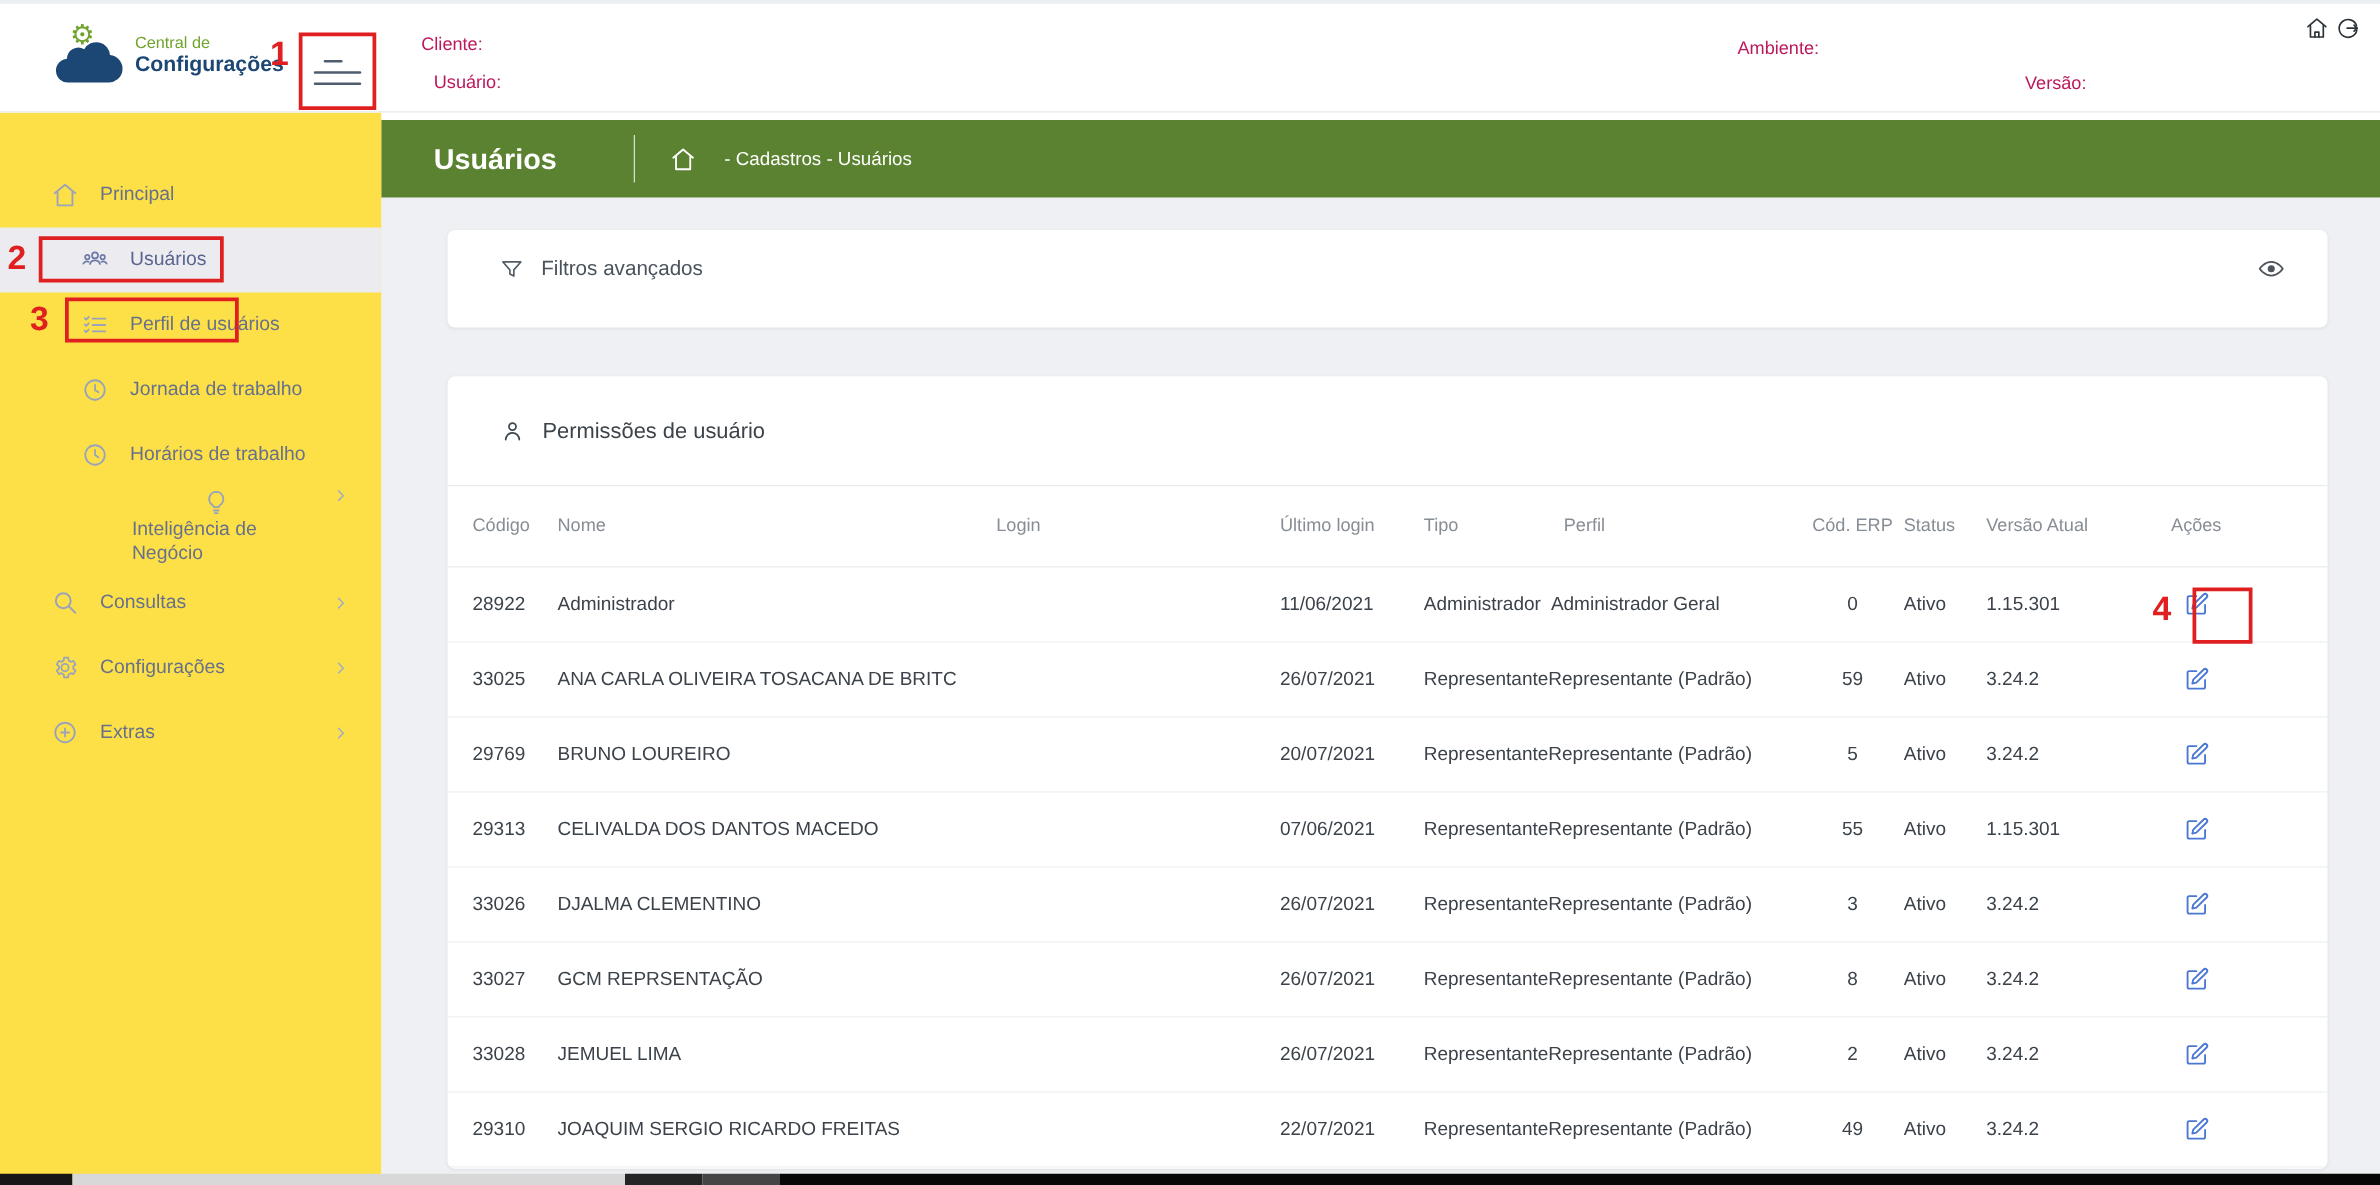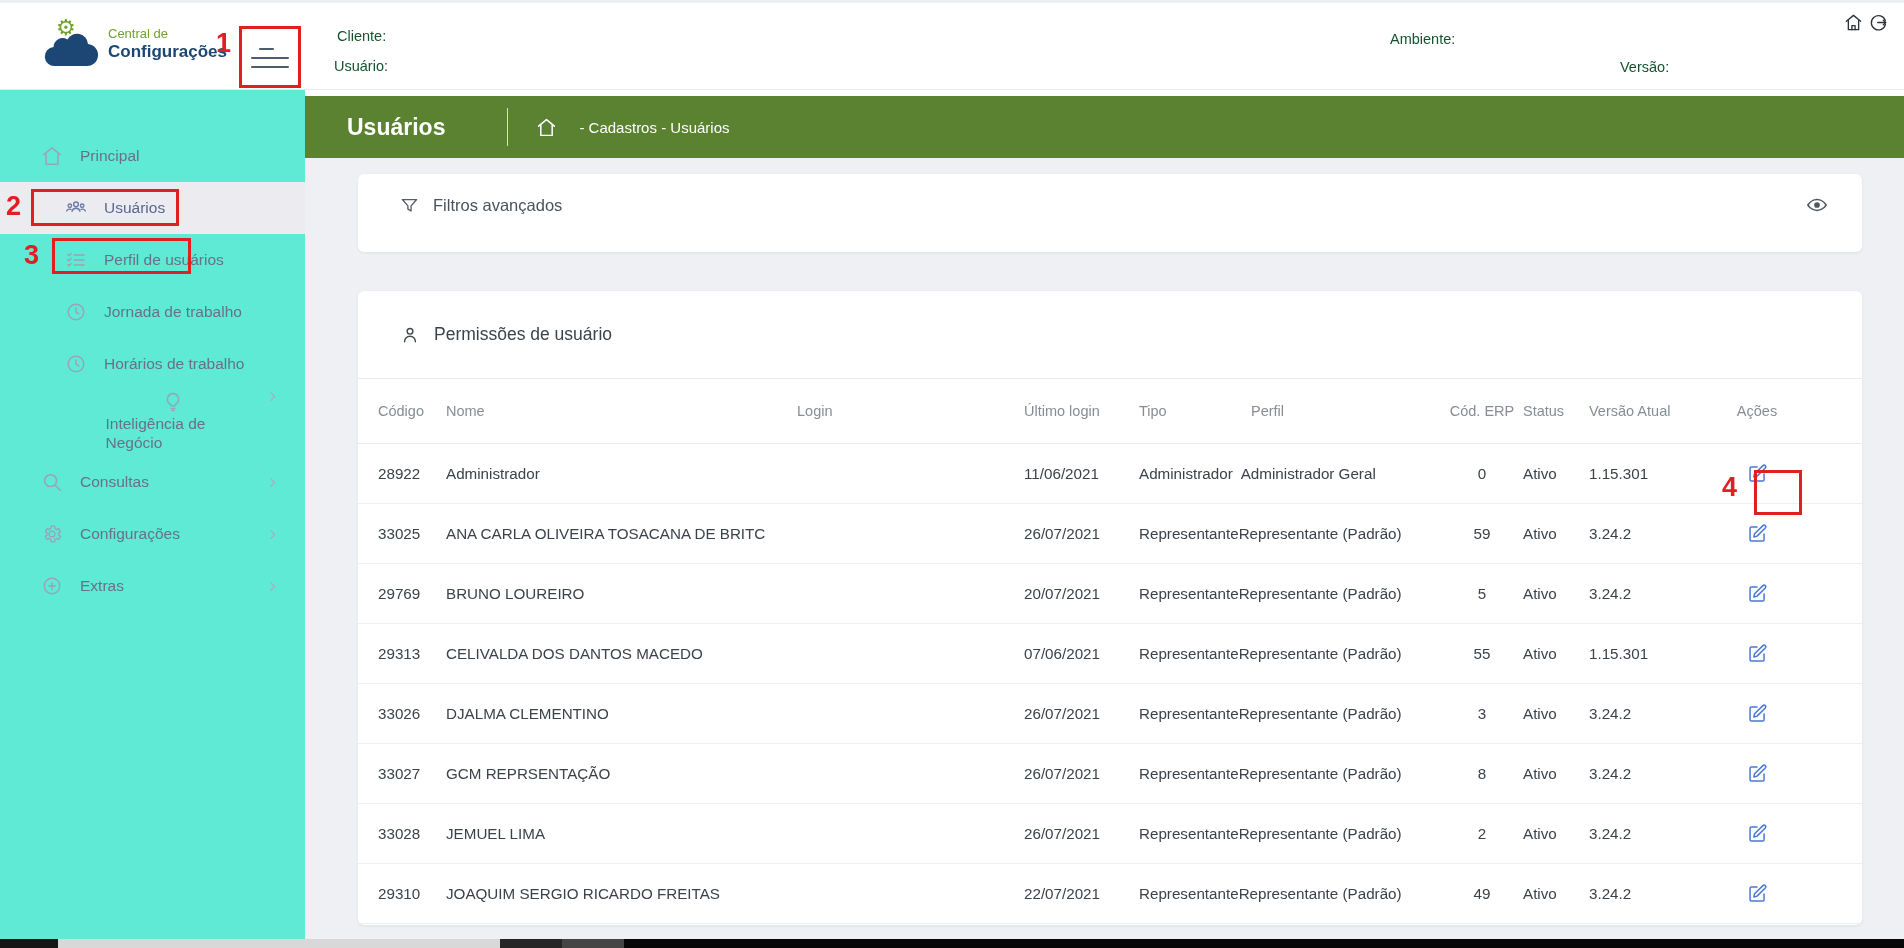--- a/index.html
+++ b/index.html
@@ -14,31 +14,31 @@
   .cloud { position:absolute; left:0; top:4px; width:62px; height:46px; }
   .gear-glyph { position:absolute; left:16px; top:-6px; font-size:22px; color:var(--logo-green,#6fa32b); }
   .logo-text { position:absolute; left:68px; top:6px; line-height:1.15; }
   .logo-line1 { font-size:13px; color:var(--logo-green,#6fa32b); }
   .logo-line2 { font-size:17px; font-weight:bold; color:var(--logo-navy,#1c4673); }
   .menu-toggle { position:absolute; left:251px; top:38px; width:40px; height:34px; background:none; border:none; cursor:pointer; }
   .menu-toggle span { display:block; height:2px; background:#4e5d6e; border-radius:1px; margin:7px 0; }
   .menu-toggle span:nth-child(1){ width:15px; margin-left:8px; }
   .menu-toggle span:nth-child(2){ width:38px; }
   .menu-toggle span:nth-child(3){ width:38px; }
-  .hfield { position:absolute; font-size:14.5px; color:#14532d;text-align:right; }
+  .hfield { position:absolute; font-size:14.5px; color:#be185d;text-align:right; }
   .hf-cliente { left:337px; top:25px; }
-  .hf-usuario { left:334px; top:55px; }
+  .hf-usuario { left:347px; top:55px; }
   .hf-ambiente { left:1390px; top:28px; }
   .hf-versao { left:1620px; top:56px; }
   .top-icons { position:absolute; right:16px; top:10px; display:flex; gap:6px; }
   .top-icons .tbtn { background:none; border:none; cursor:pointer; color:#2c3338; padding:0; }
   .top-icons svg { width:19px; height:19px; }
 
   
-  .sidebar { position:absolute; left:0; top:90px; width:305px; bottom:0; background:#5eead4; z-index:4;
+  .sidebar { position:absolute; left:0; top:90px; width:305px; bottom:0; background:#fde047; z-index:4;
              padding-top:40px; }
   .sitem { position:relative; display:flex; align-items:center; height:52px; cursor:pointer; }
   .sitem.two-line { height:66px;flex-direction:column; }
   .sitem.lvl1 { padding-left:40px; }
   .sitem.lvl2 { padding-left:64px; }
   .sitem.active { background:#ececf0; }
   .sicon { width:24px; height:24px; color:#9aa3bb; flex:0 0 24px; display:flex; align-items:center; justify-content:center; }
   .sicon svg { width:22px; height:22px; }
   .sitem.active .sicon { color:#6d7aa8; }
   .slabel { margin-left:16px; font-size:15.5px; color:#68718a; max-width:150px; line-height:1.25; }
@@ -52,21 +52,21 @@
   .banner-title { color:#fff; font-size:23px; font-weight:bold; margin-left:42px; }
   .banner-sep { width:1px; height:38px; background:rgba(255,255,255,.75); margin-left:62px; }
   .banner-home { color:#fff; margin-left:28px; display:flex; cursor:pointer; background:none; border:none; }
   .banner-home svg { width:21px; height:21px; }
   .banner-crumb { color:#fff; font-size:15px; margin-left:22px; }
 
   
   .content-bg { position:absolute; left:305px; top:158px; right:0; bottom:0;
                 background:var(--content-bg,#eef0f4); padding:0 42px 0 53px; z-index:2; }
   .card { background:#fff; border-radius:6px; box-shadow:0 1px 3px rgba(40,50,60,.08); }
-  .filters-card { margin-top:16px; height:78px; display:flex; align-items:center; padding:0 34px 16px 42px; cursor:pointer; }
+  .filters-card { margin-top:26px; height:78px; display:flex; align-items:center; padding:0 34px 16px 42px; cursor:pointer; }
   .filters-icon { color:#555d66; display:flex; }
   .filters-icon svg { width:19px; height:19px; }
   .filters-title { margin-left:14px; font-size:16.5px; color:#4a525b; }
   .eye-btn { margin-left:auto; background:none; border:none; cursor:pointer; color:#4d545c; display:flex; }
   .eye-btn svg { width:22px; height:22px; }
 
   .table-card { margin-top:39px; height:634px; overflow:hidden; }
   .perm-head { height:88px; display:flex; align-items:center; padding-left:42px; border-bottom:1px solid #e9ebee; }
   .perm-icon { color:#3f474f; display:flex; }
   .perm-icon svg { width:20px; height:20px; }

